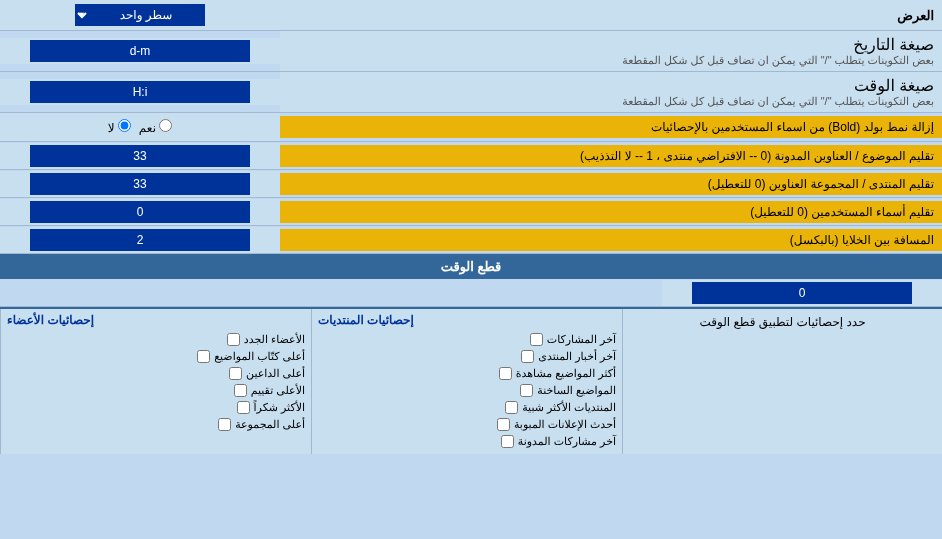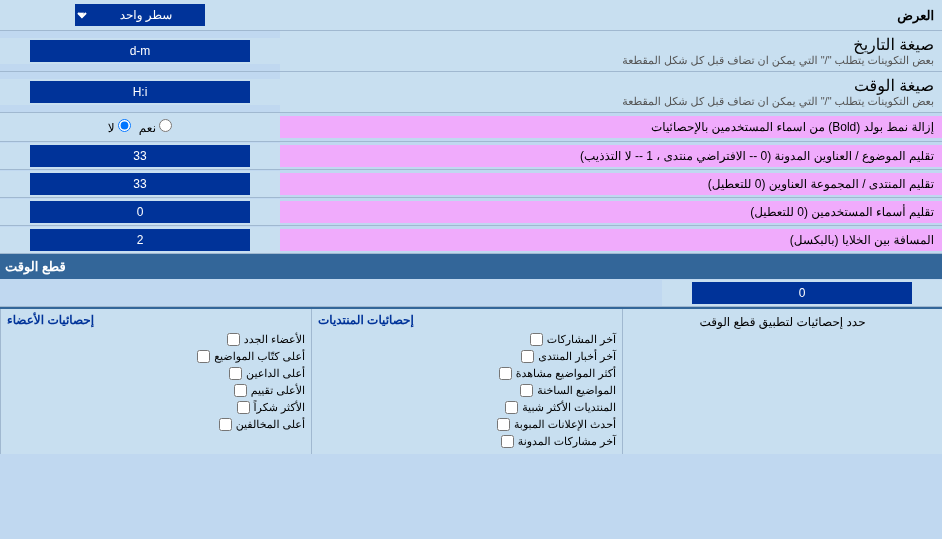--- a/index.html
+++ b/index.html
@@ -18,21 +18,21 @@
       flex-direction: row;
       align-items: center;
       border-bottom: 1px solid #a0b8d0;
       min-height: 28px;
     }
     .row-label {
       flex: 1;
       padding: 4px 8px;
       color: #000;
       text-align: right;
-      background: #f0abfc;
+      background: #eab308;
       font-size: 12px;
     }
     .row-input {
       width: 280px;
       min-width: 280px;
       padding: 2px 4px;
       display: flex;
       align-items: center;
       justify-content: center;
       background: #c8dff0;
@@ -43,21 +43,21 @@
       border: none;
       padding: 3px 8px;
       width: 220px;
       text-align: center;
       font-size: 12px;
       height: 22px;
     }
     .section-header {
       background: #336699;
       color: #fff;
-      text-align: left;
+      text-align: center;
       padding: 5px;
       font-weight: bold;
       font-size: 13px;
     }
     .radio-group {
       display: flex;
       flex-direction: row;
       align-items: center;
       gap: 8px;
       padding: 4px 8px;
@@ -307,21 +307,21 @@
         </div>
         <div class="checkbox-item">
           <span>الأعلى تقييم</span>
           <input type="checkbox" style="">
         </div>
         <div class="checkbox-item">
           <span>الأكثر شكراً</span>
           <input type="checkbox" style="">
         </div>
         <div class="checkbox-item">
-          <span>أعلى المخالفين</span>
+          <span>أعلى المجموعة</span>
           <input type="checkbox" style="">
         </div>
       </div>
 
     </div>
   </div>
 
 </div>
 
 </body></html>

